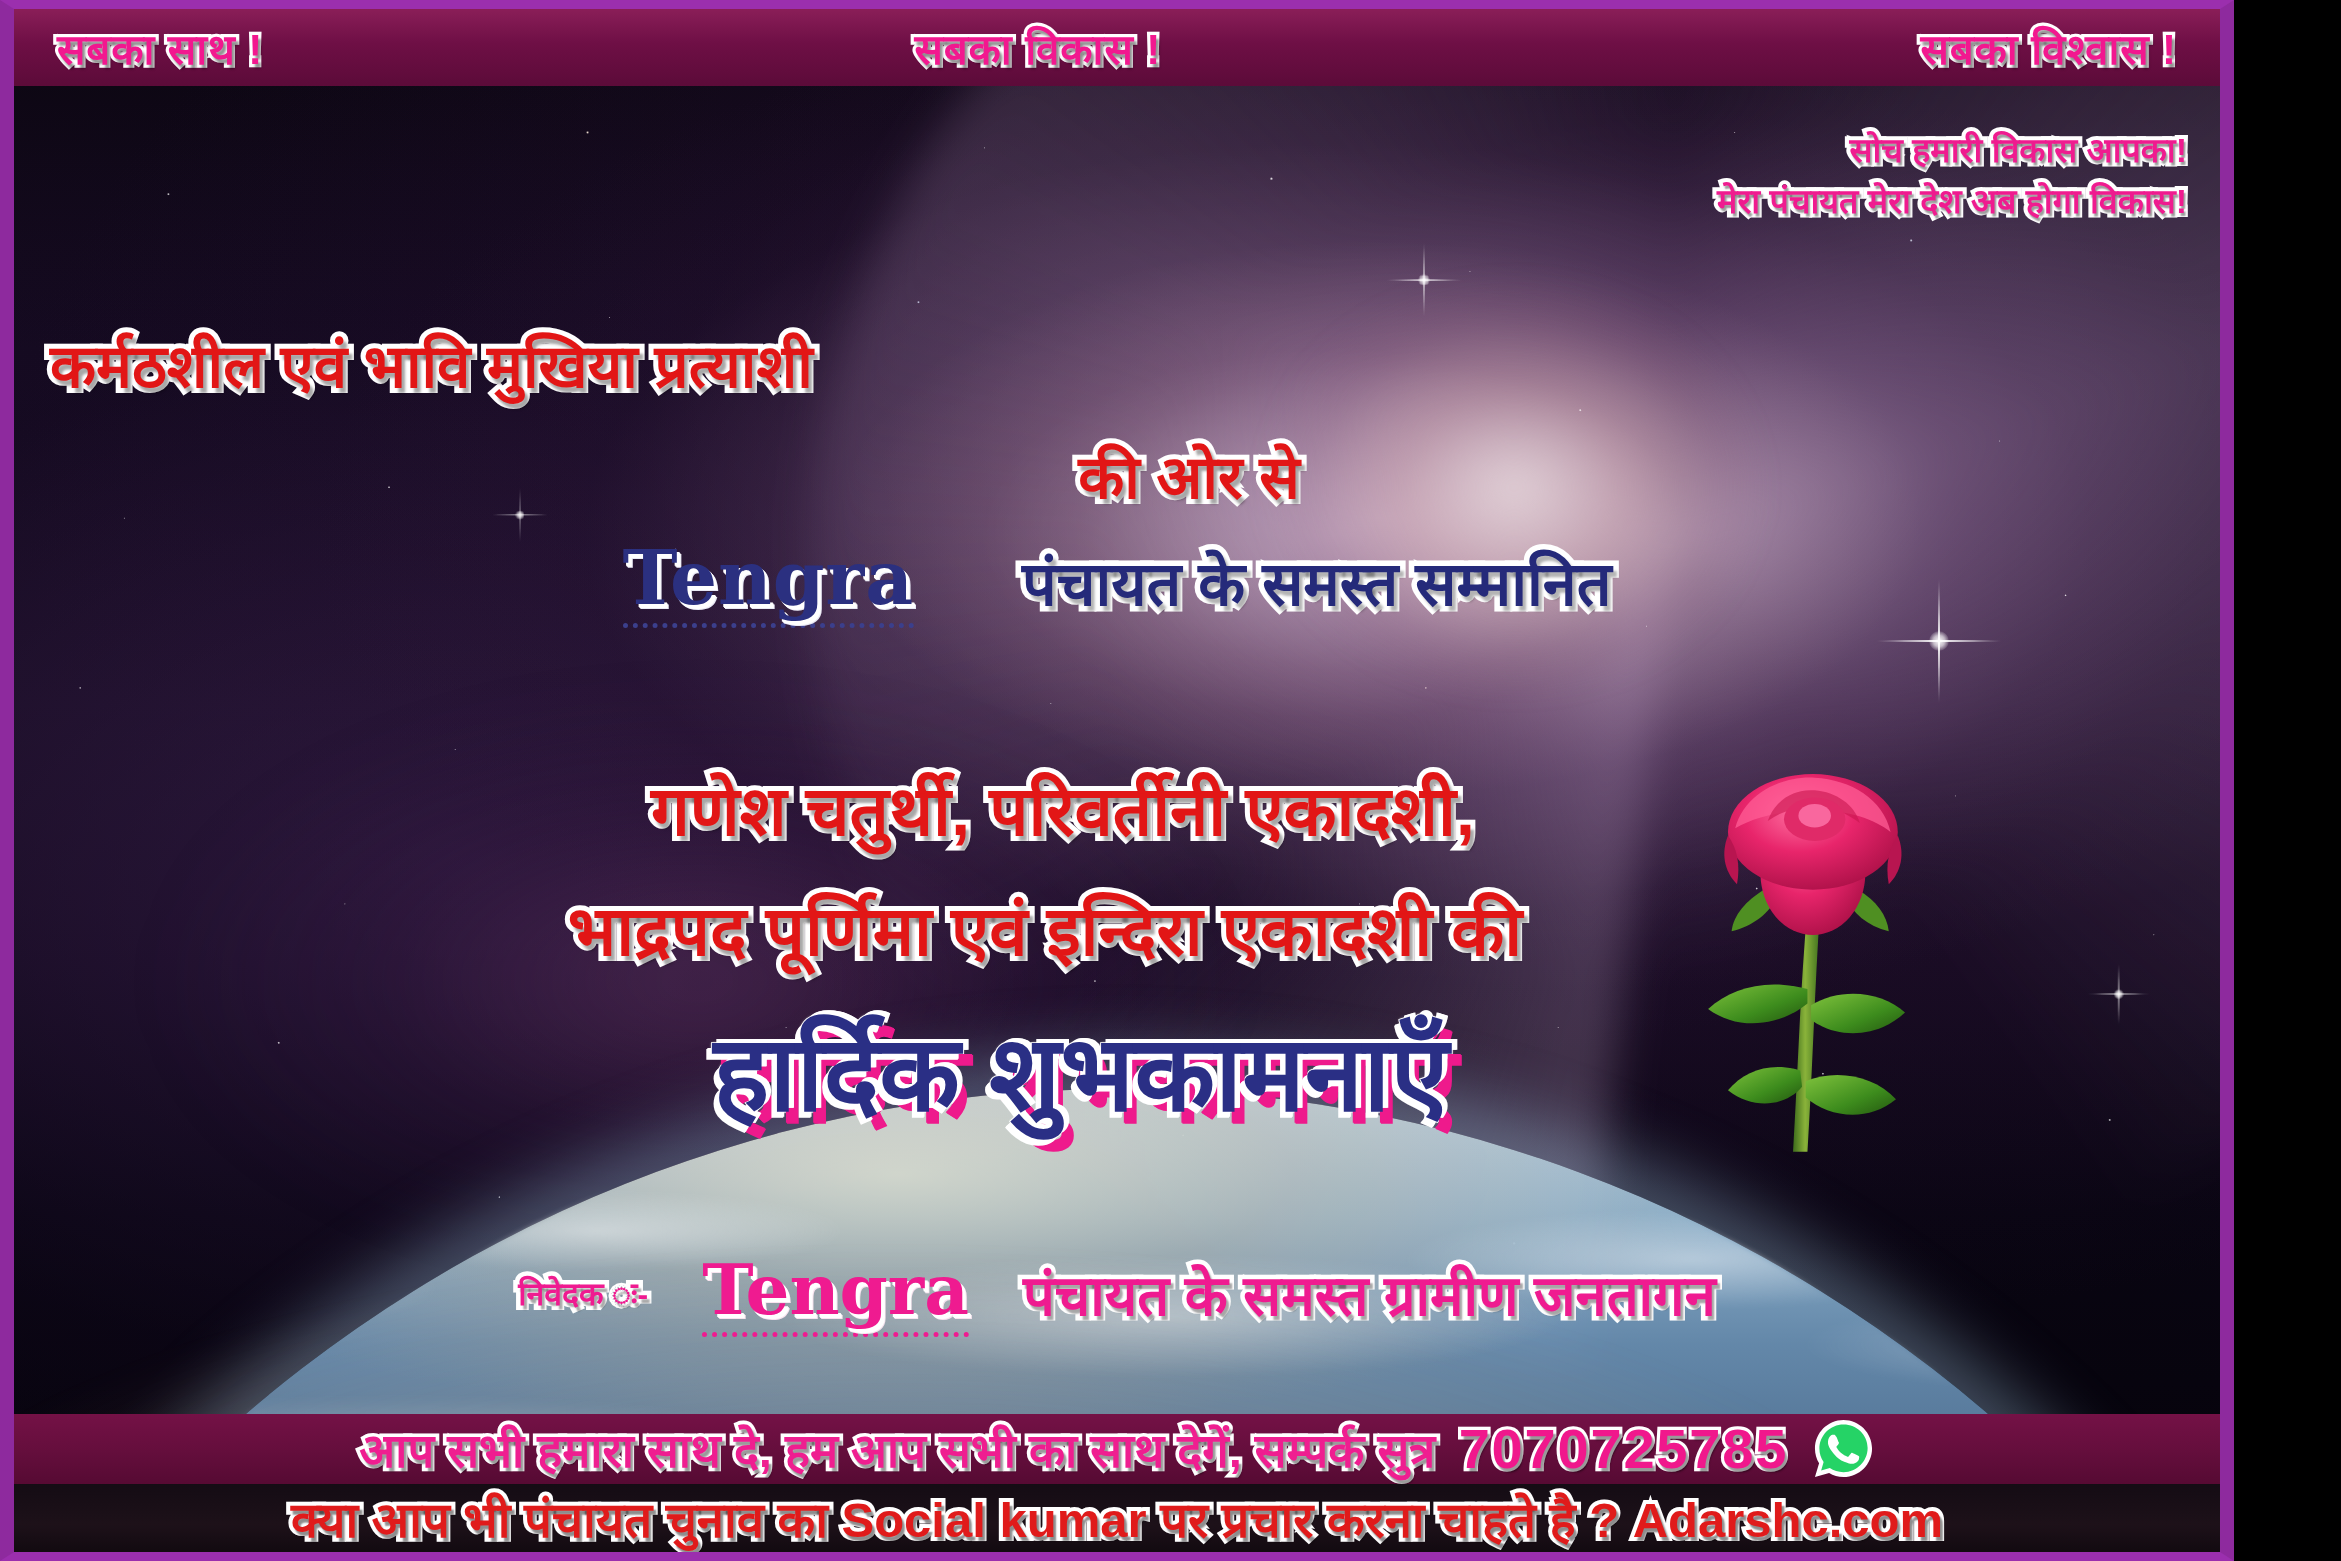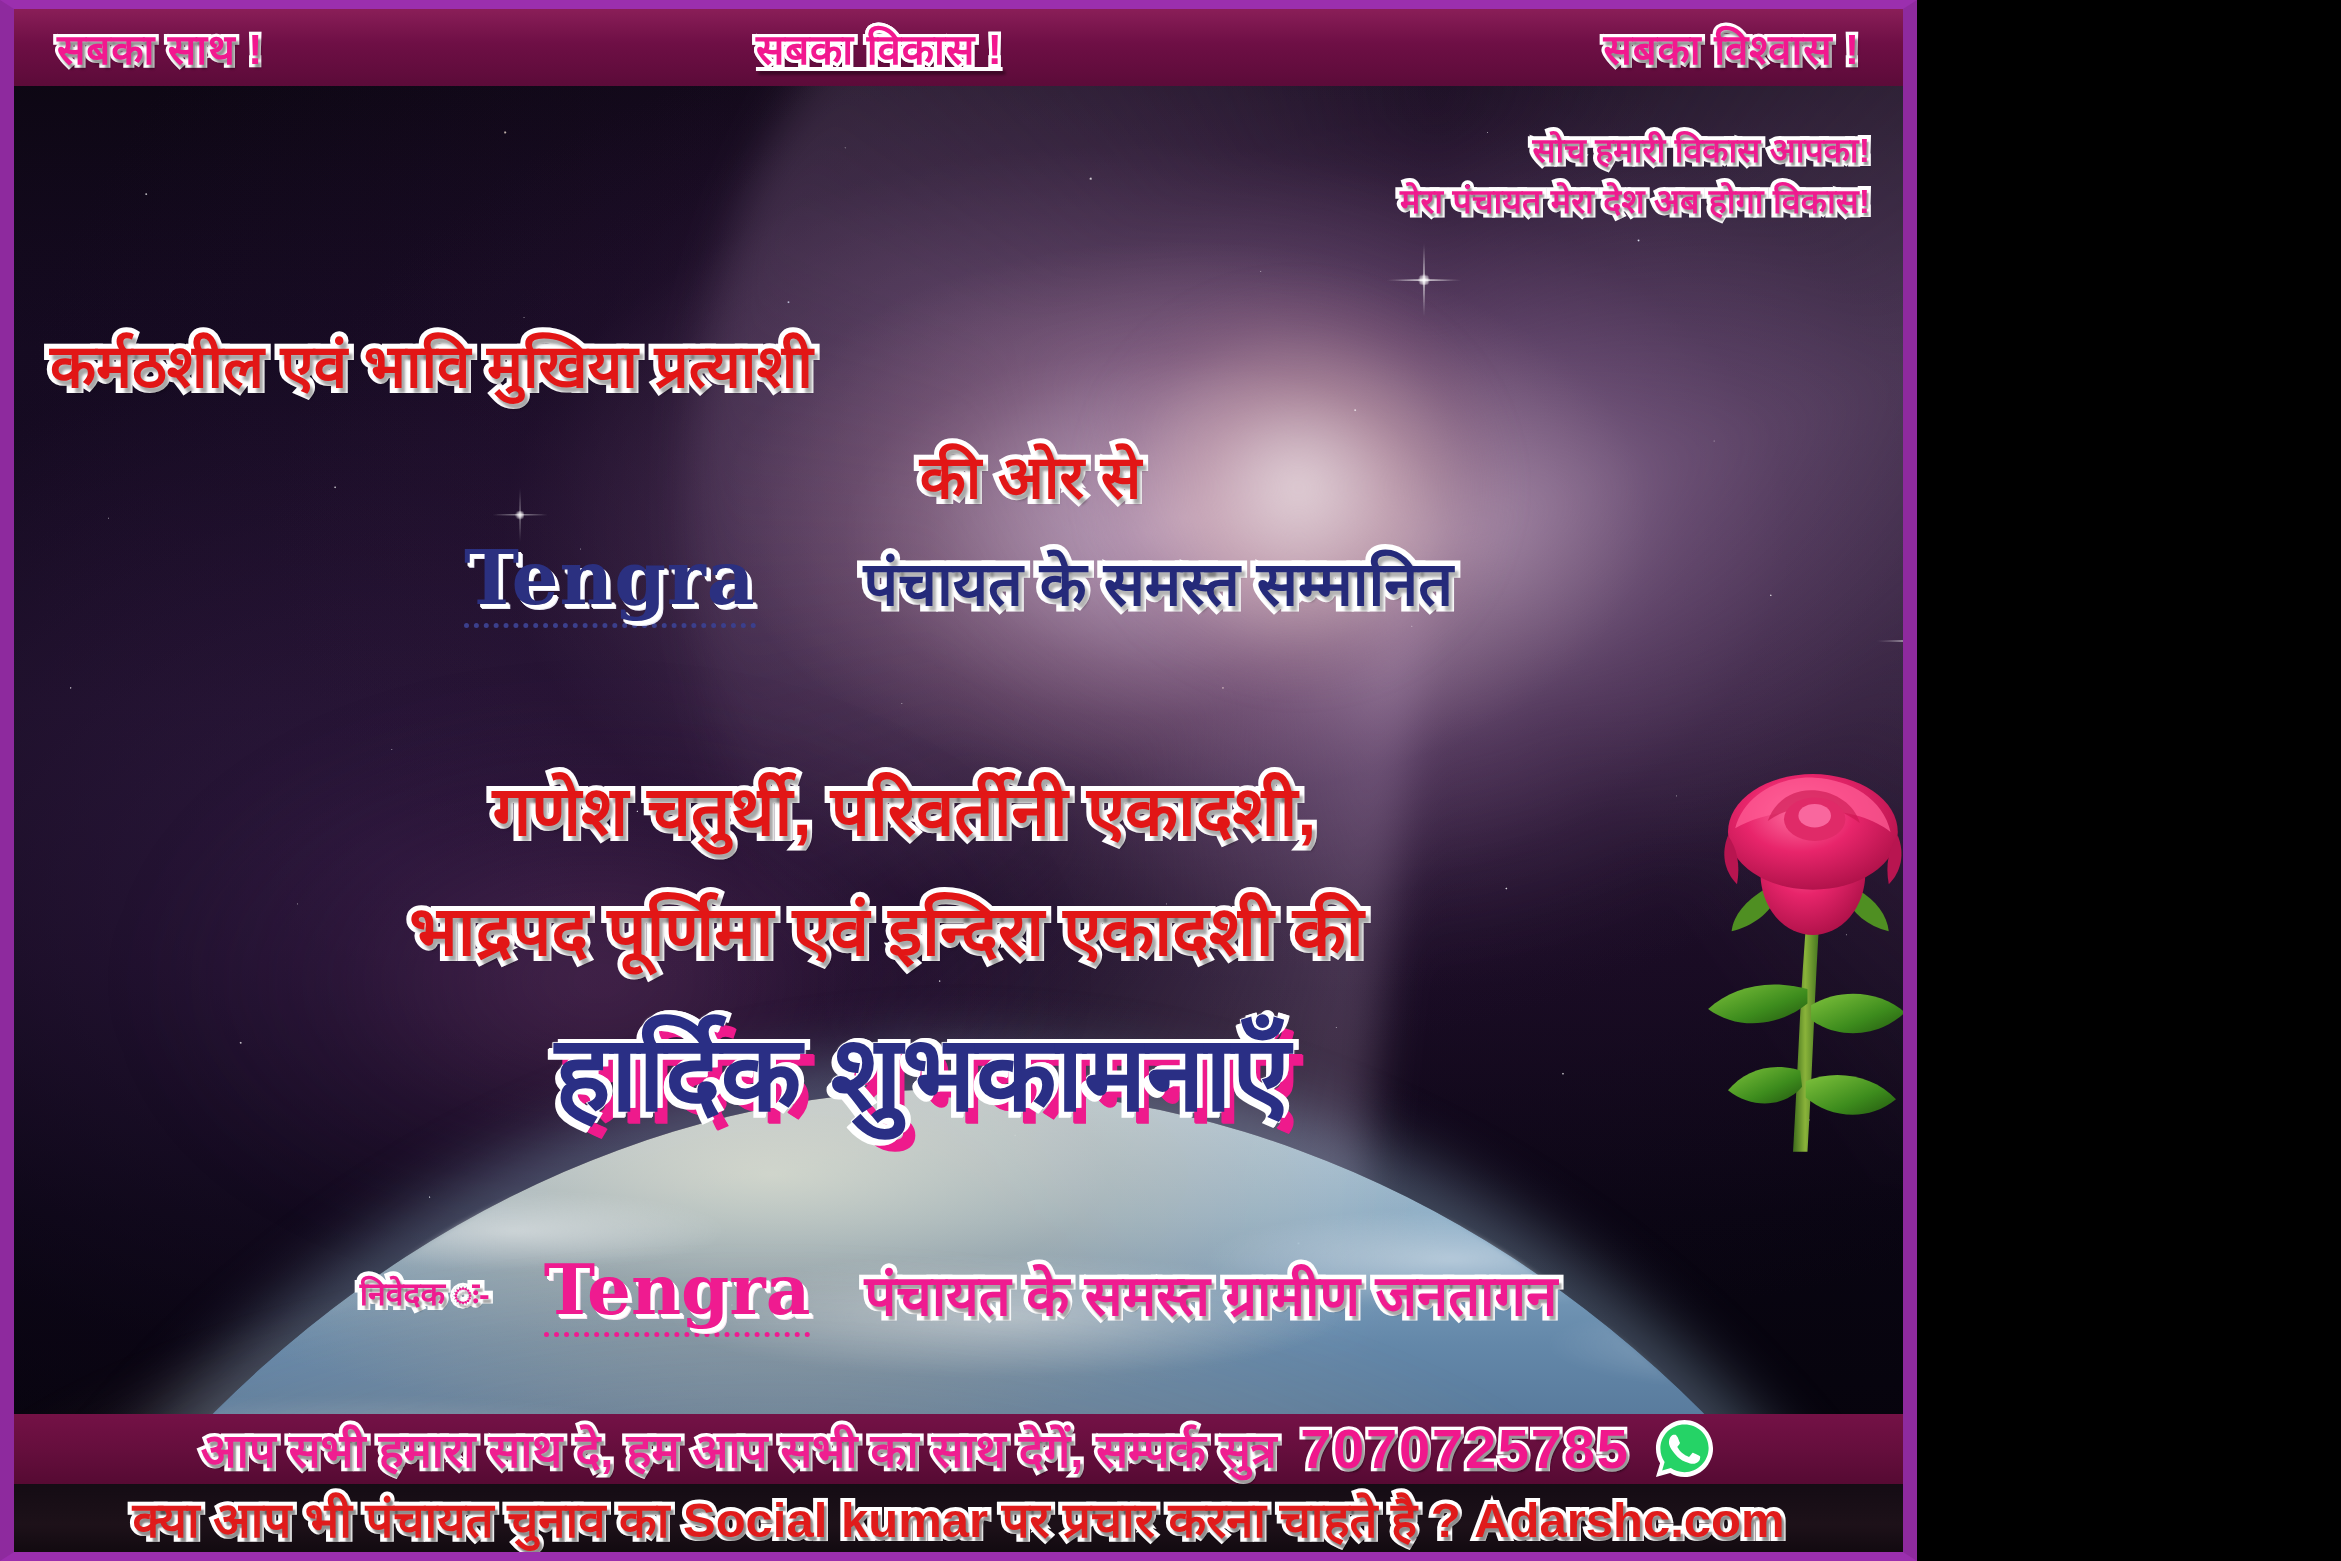--- a/index.html
+++ b/index.html
@@ -1,20 +1,20 @@
 <!DOCTYPE html>
 <html style="font-size:14.5px"><head>
 <meta charset="utf-8">
 <style>
   html,body{margin:0;padding:0;background:#000;}
   body{font-family:"Liberation Sans",sans-serif;}
 
   .poster{
     position:relative;
-    width:1917px;height:1561px;
+    width:2234px;height:1561px;
     overflow:hidden;
     background:#e5e5e5;
     box-sizing:border-box;
     border-left:14.5px solid #8e2a9e;
     border-right:14.5px solid #8e2a9e;
     border-top:9px solid #9b2fae;
     border-bottom:9px solid #9b2fae;
   }
 
   
@@ -153,21 +153,21 @@
     display:flex;align-items:center;
   }
   .topbar-inner{width:100%;display:flex;justify-content:space-between;align-items:center;padding:0 43px;box-sizing:border-box;}
   .slogan{
     font-size:42px;font-weight:bold;letter-spacing:0.9px;
     color:#f2188f;
     -webkit-text-stroke:6.3px #ffffff;
     paint-order:stroke fill;
     text-shadow:2.7px 3.6px 2.7px rgba(0,0,0,.45);
   }
-  .slogan.mid{transform:translateX(-54px);text-decoration:underline;}
+  .slogan.mid{transform:translateX(-54px);}
 
   .botbar{
     position:absolute;left:0;right:0;bottom:0;height:186px;z-index:6;
     display:flex;flex-direction:column;
   }
   .botbar-row1{
     height:94px;
     background:linear-gradient(180deg,#741146 0%,#640e3c 55%,#560a33 100%);
     display:flex;align-items:center;justify-content:center;gap:23.5px;padding:0 23.5px;box-sizing:border-box;margin-top:48px;
   }

